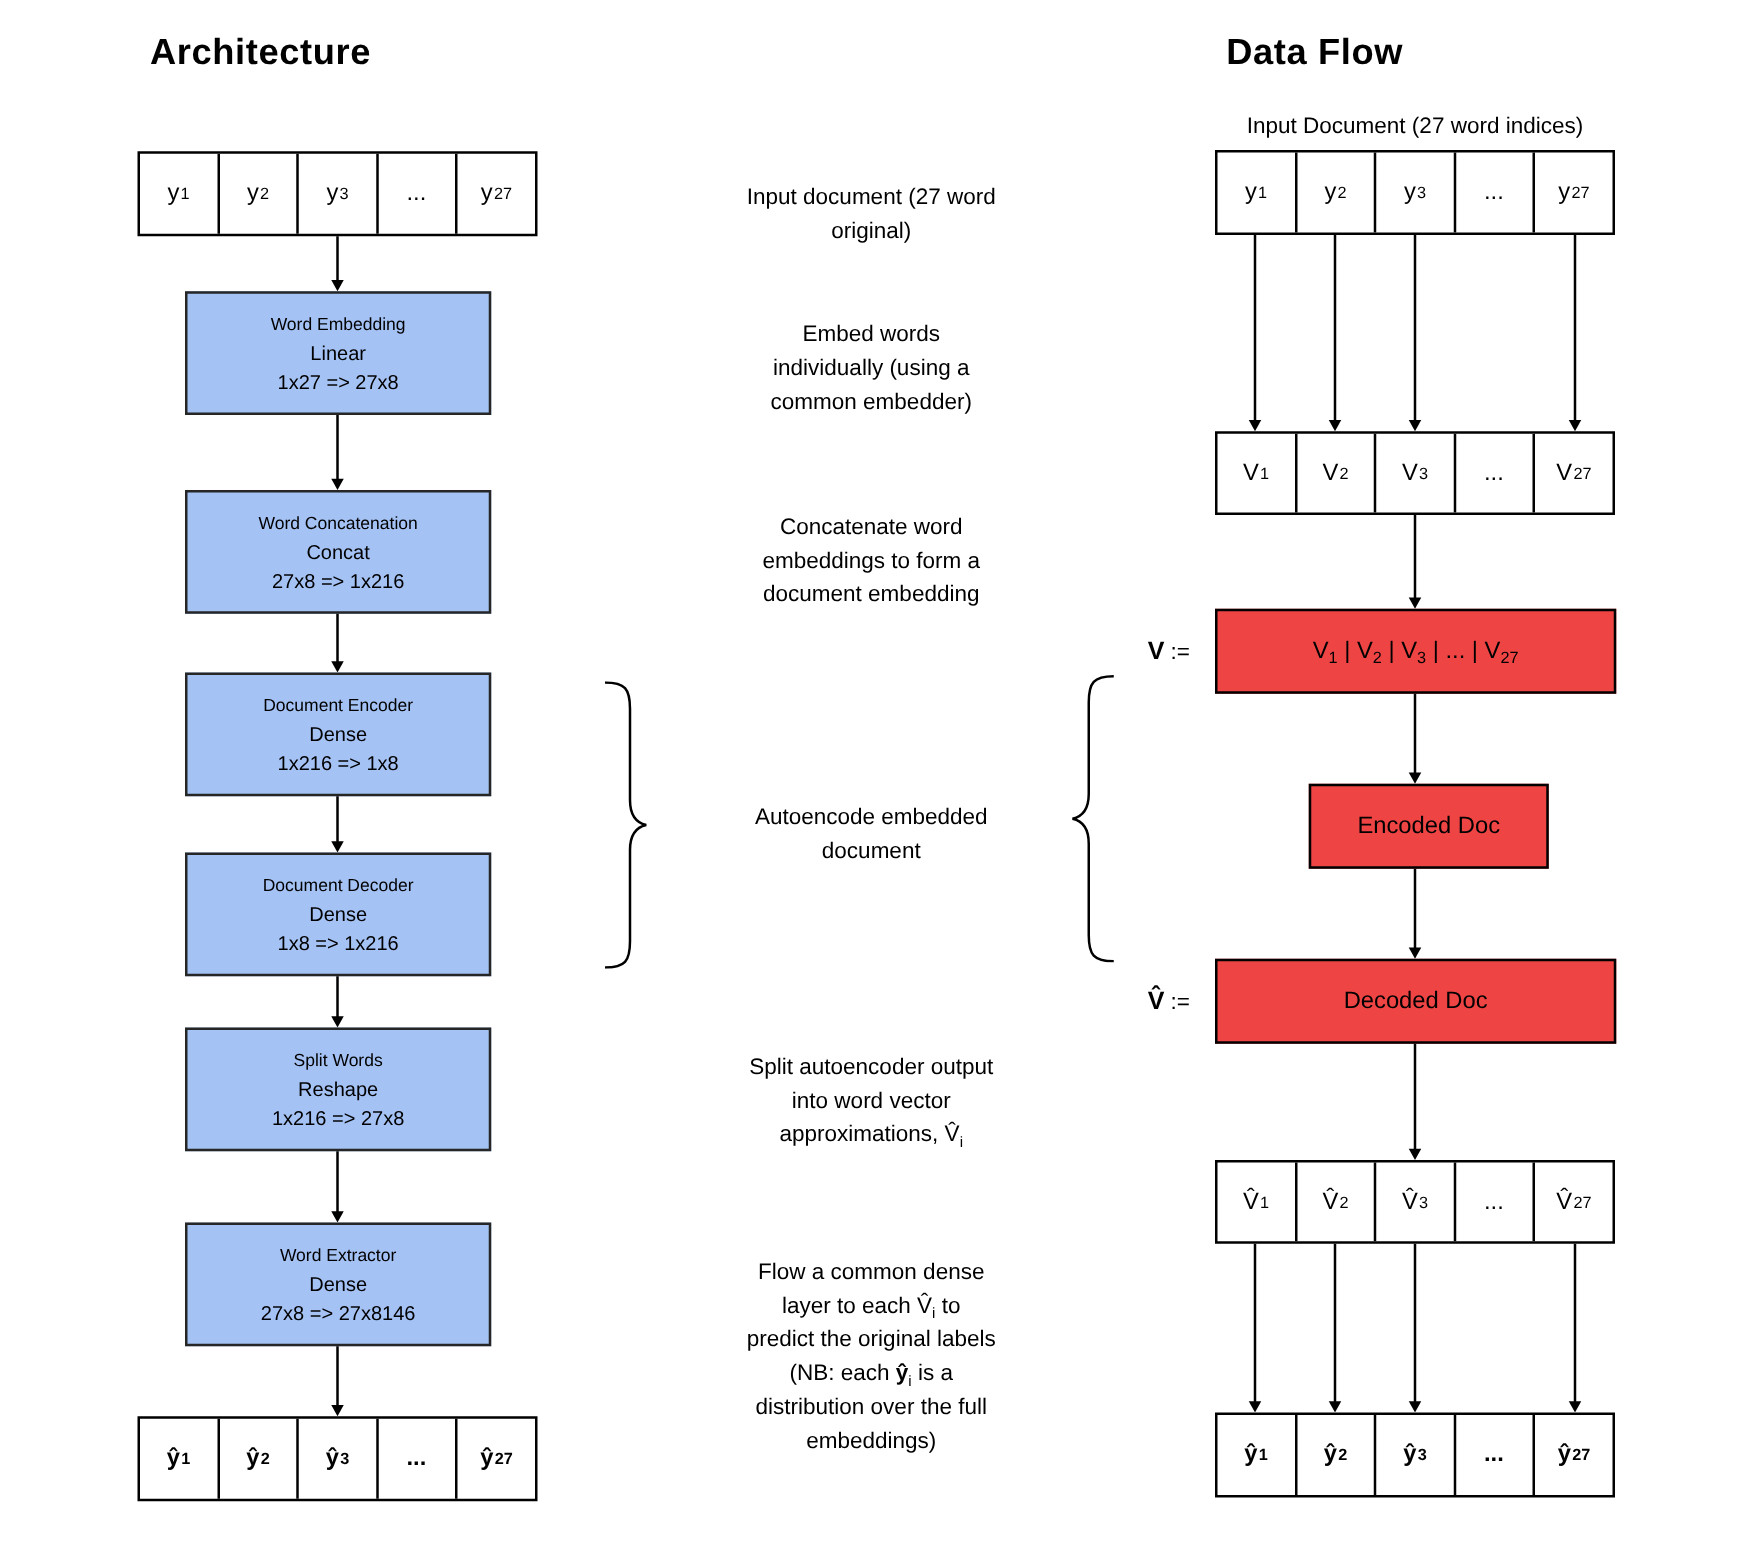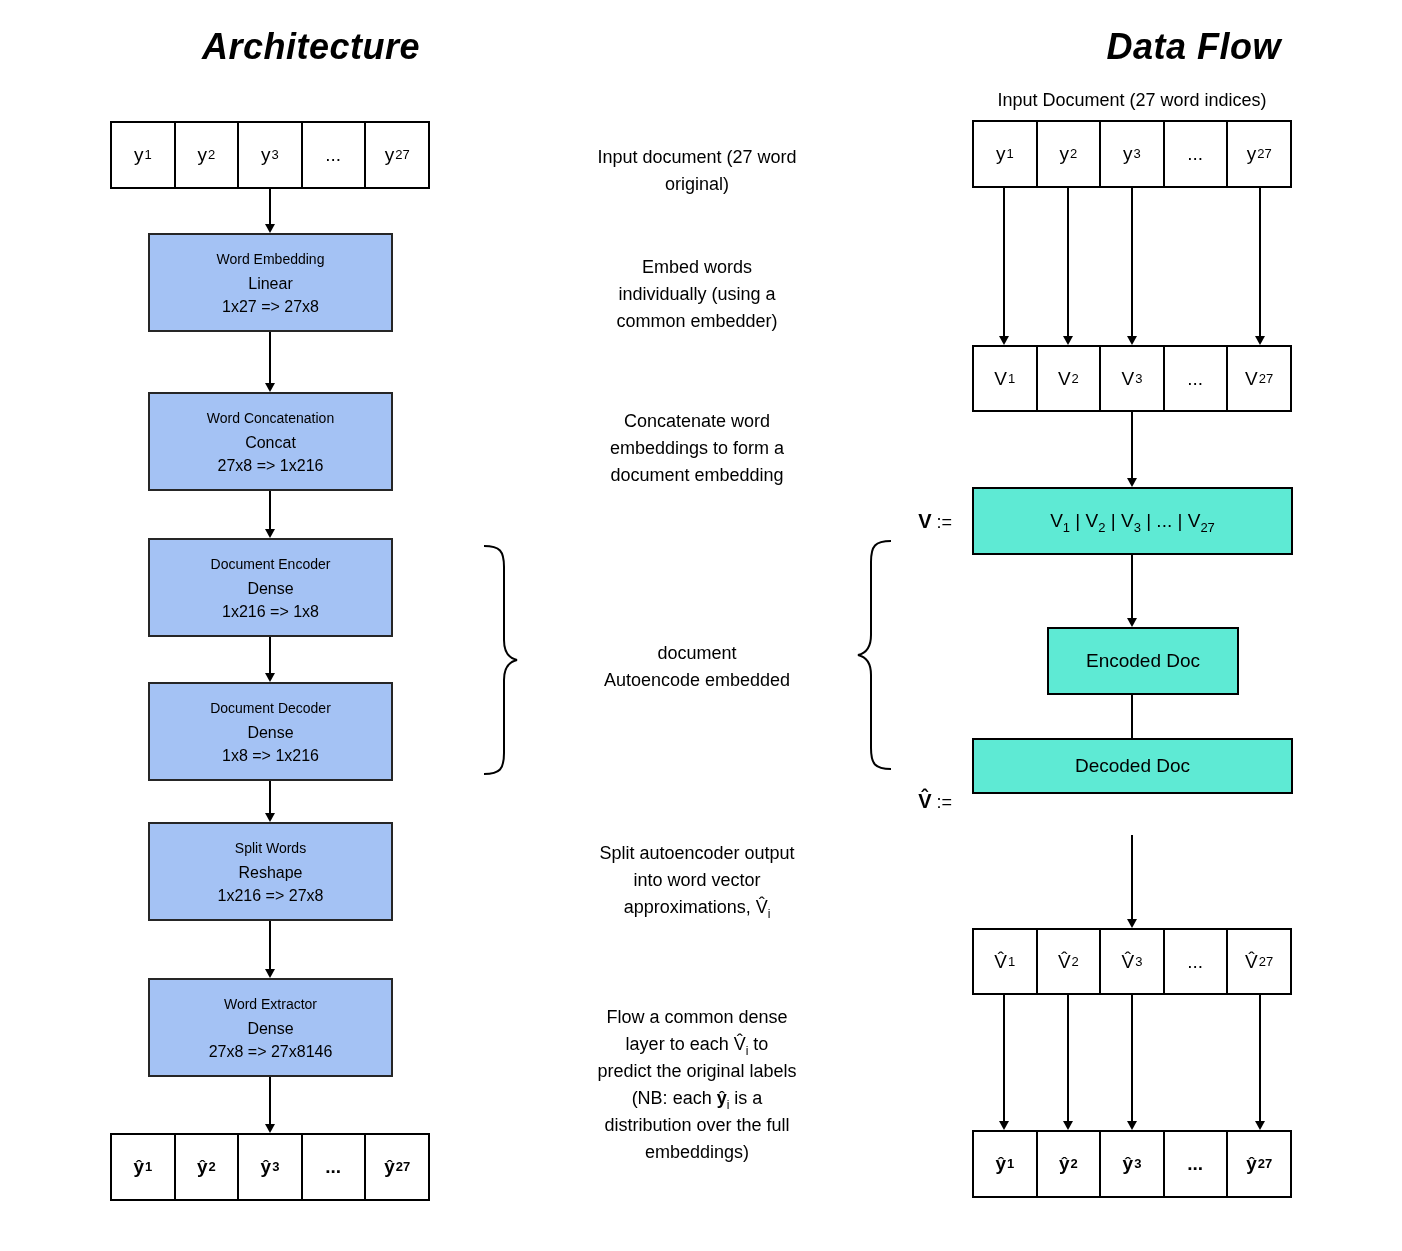--- a/index.html
+++ b/index.html
@@ -12,25 +12,24 @@
   }
   #canvas {
     position: relative;
     width: 1402px;
     height: 1251px;
     background: #ffffff;
     overflow: hidden;
   }
   .big-title {
     position: absolute;
-    text-align: right;
-    font-size: 36px;
+    text-align: left;
+    font-size: 29px;
     font-weight: bold;
     letter-spacing: 0.5px;
-    font-style: italic;
   }
   .cells-row {
     position: absolute;
     display: flex;
     border: 2px solid var(--line);
     background: #fff;
   }
   .cell {
     flex: 1;
     display: flex;
@@ -52,21 +51,21 @@
     flex-direction: column;
     align-items: center;
     justify-content: center;
     text-align: center;
   }
   .bluebox .bname { font-size: 14px; line-height: 25px; }
   .bluebox .btype, .bluebox .bshape { font-size: 16px; line-height: 23px; }
   .dfbox {
     position: absolute;
     border: 2px solid var(--line);
-    background: #5eead4;
+    background: #ef4444;
     display: flex;
     align-items: center;
     justify-content: center;
     font-size: 19px;
     text-align: center;
   }
   .dfbox sub { font-size: 13px; line-height: 0; }
   .desc {
     position: absolute;
     left: 532px;
@@ -243,22 +242,22 @@
     <div>common embedder)</div>
   </div>
 
   <div class="desc" style="top:408px">
     <div>Concatenate word</div>
     <div>embeddings to form a</div>
     <div>document embedding</div>
   </div>
 
   <div class="desc" style="top:640px">
+    <div>Autoencode embedded</div>
     <div>document</div>
-    <div>Autoencode embedded</div>
   </div>
 
   <div class="desc" style="top:840px">
     <div>Split autoencoder output</div>
     <div>into word vector</div>
     <div>approximations, V̂<sub>i</sub></div>
   </div>
 
   <div class="desc" style="top:1004px">
     <div>Flow a common dense</div>
@@ -359,21 +358,21 @@
   <div class="dfbox" style="left:1047px;top:627px;width:192px;height:68px">
     <span>Encoded Doc</span>
   </div>
 
   <div class="arrow" style="left:1126px;top:695px;height:72px">
       <div class="shaft"></div>
       <div class="head"></div>
     </div>
 
   <div class="assign" style="left:852px;top:788px"><b>V̂</b> <span>:=</span></div>
-  <div class="dfbox" style="left:972px;top:738px;width:321px;height:56px">
+  <div class="dfbox" style="left:972px;top:767px;width:321px;height:68px">
     <span>Decoded Doc</span>
   </div>
 
   <div class="arrow" style="left:1126px;top:835px;height:93px">
       <div class="shaft"></div>
       <div class="head"></div>
     </div>
 
   <div class="cells-row" style="left:972px;top:928px;width:320px;height:67px">
     <div class="cell">

